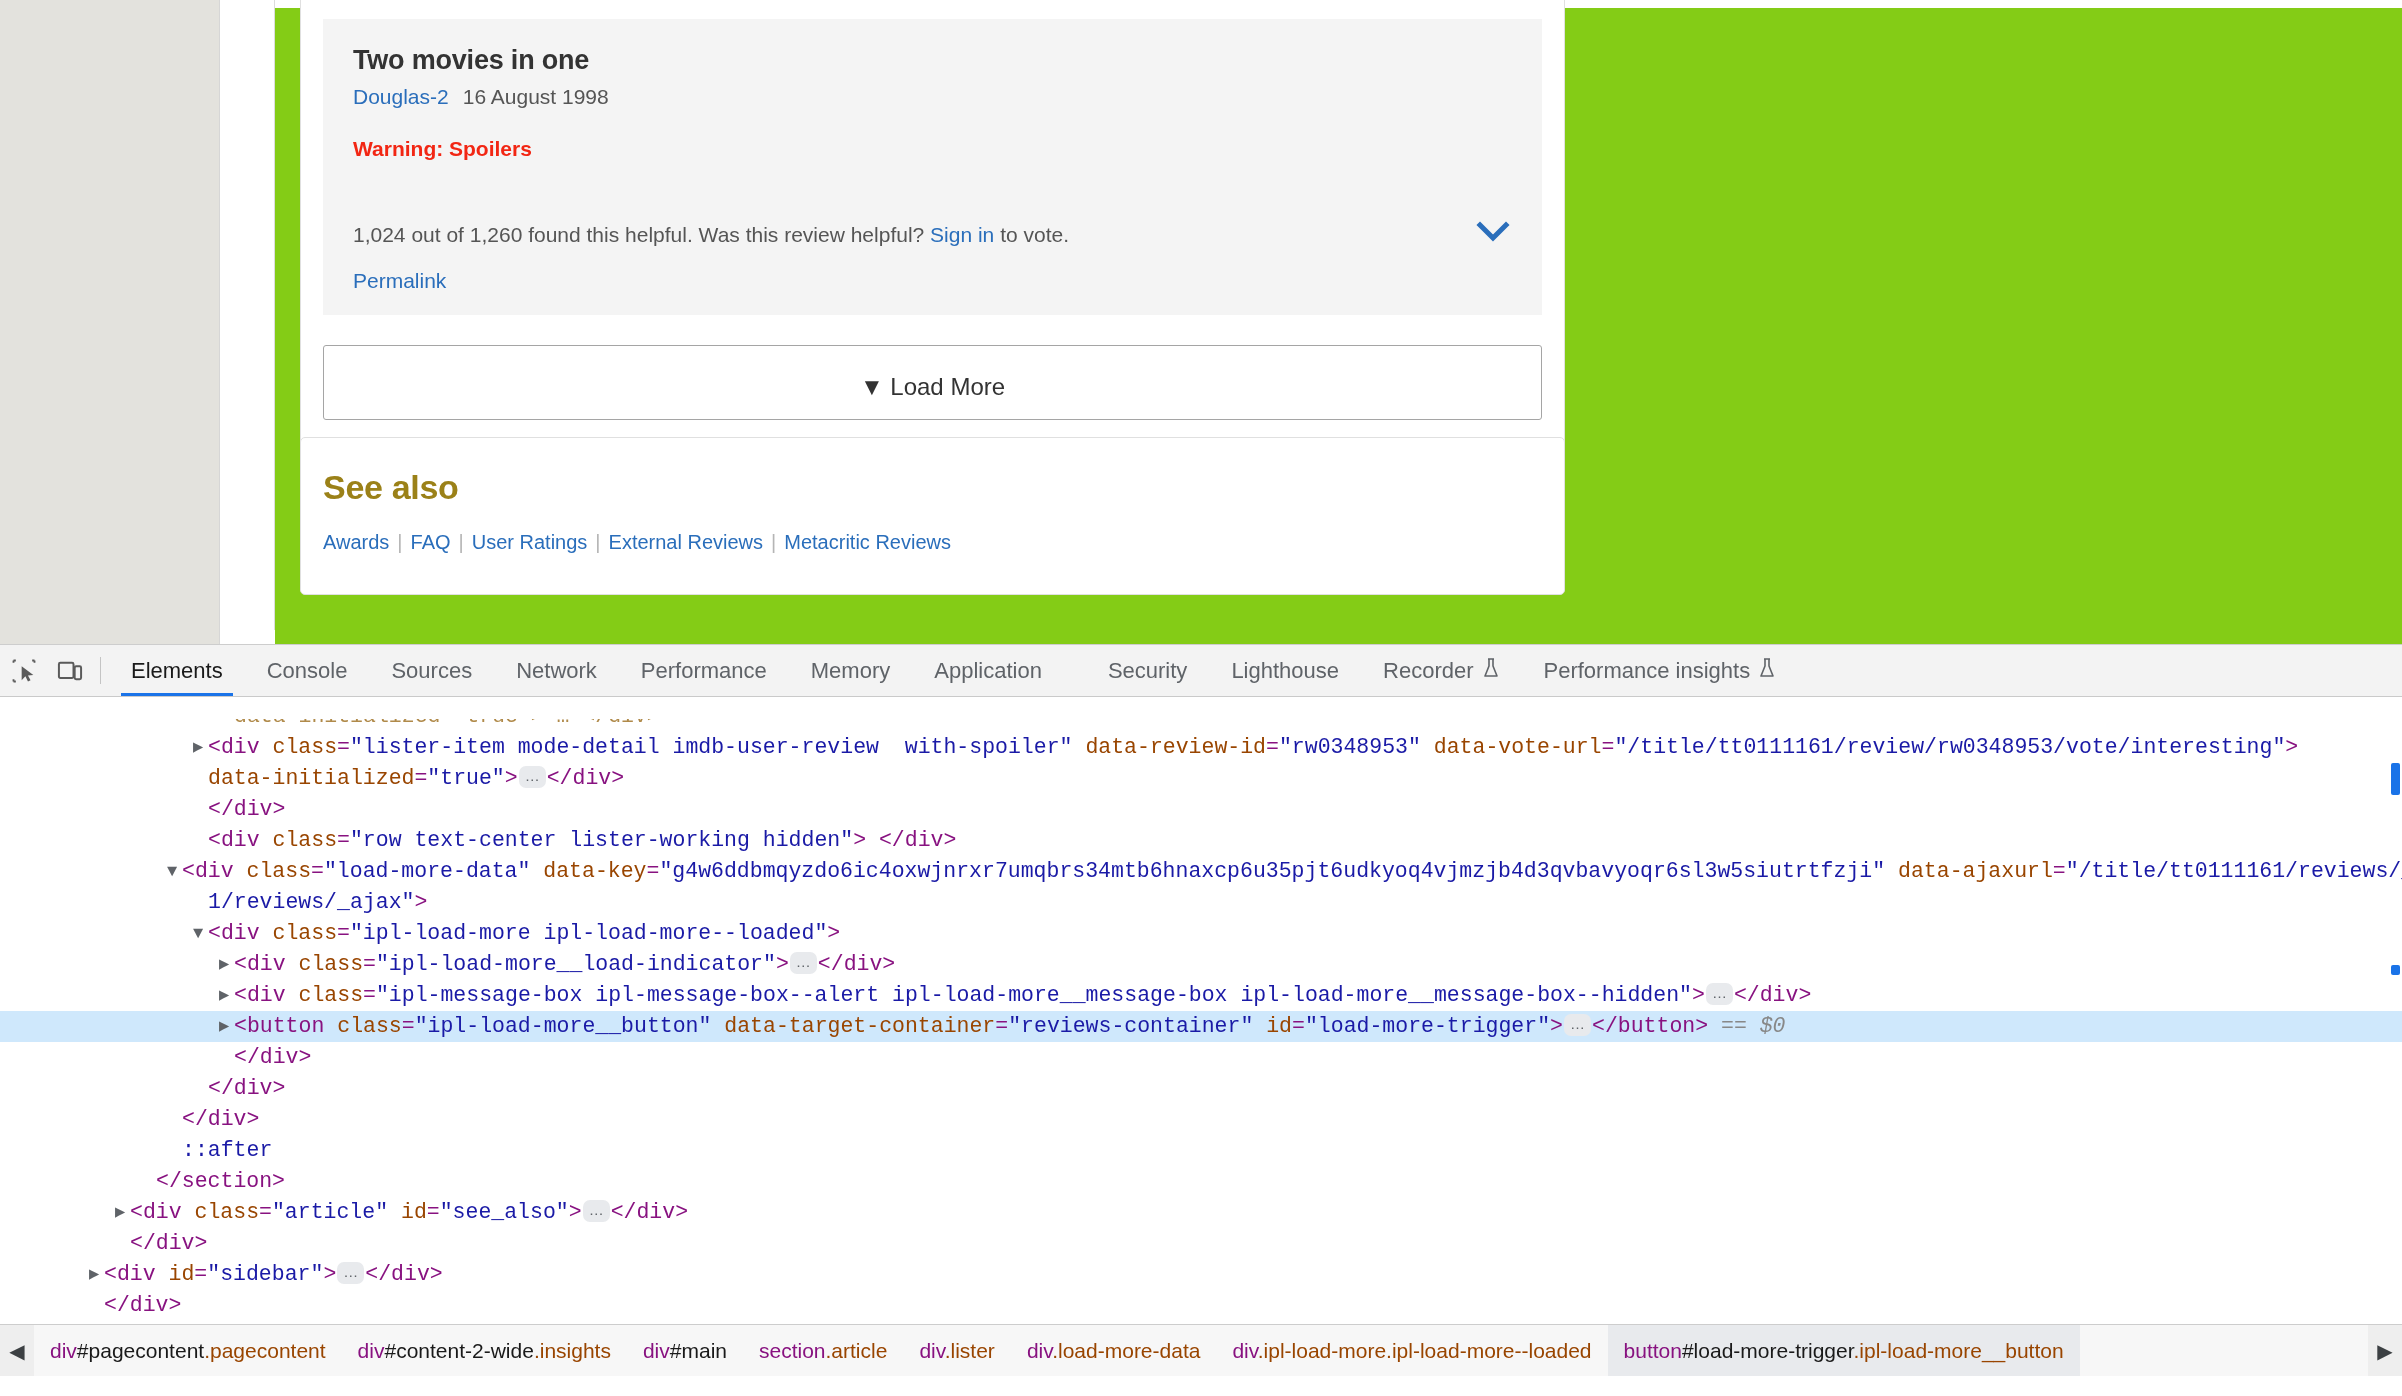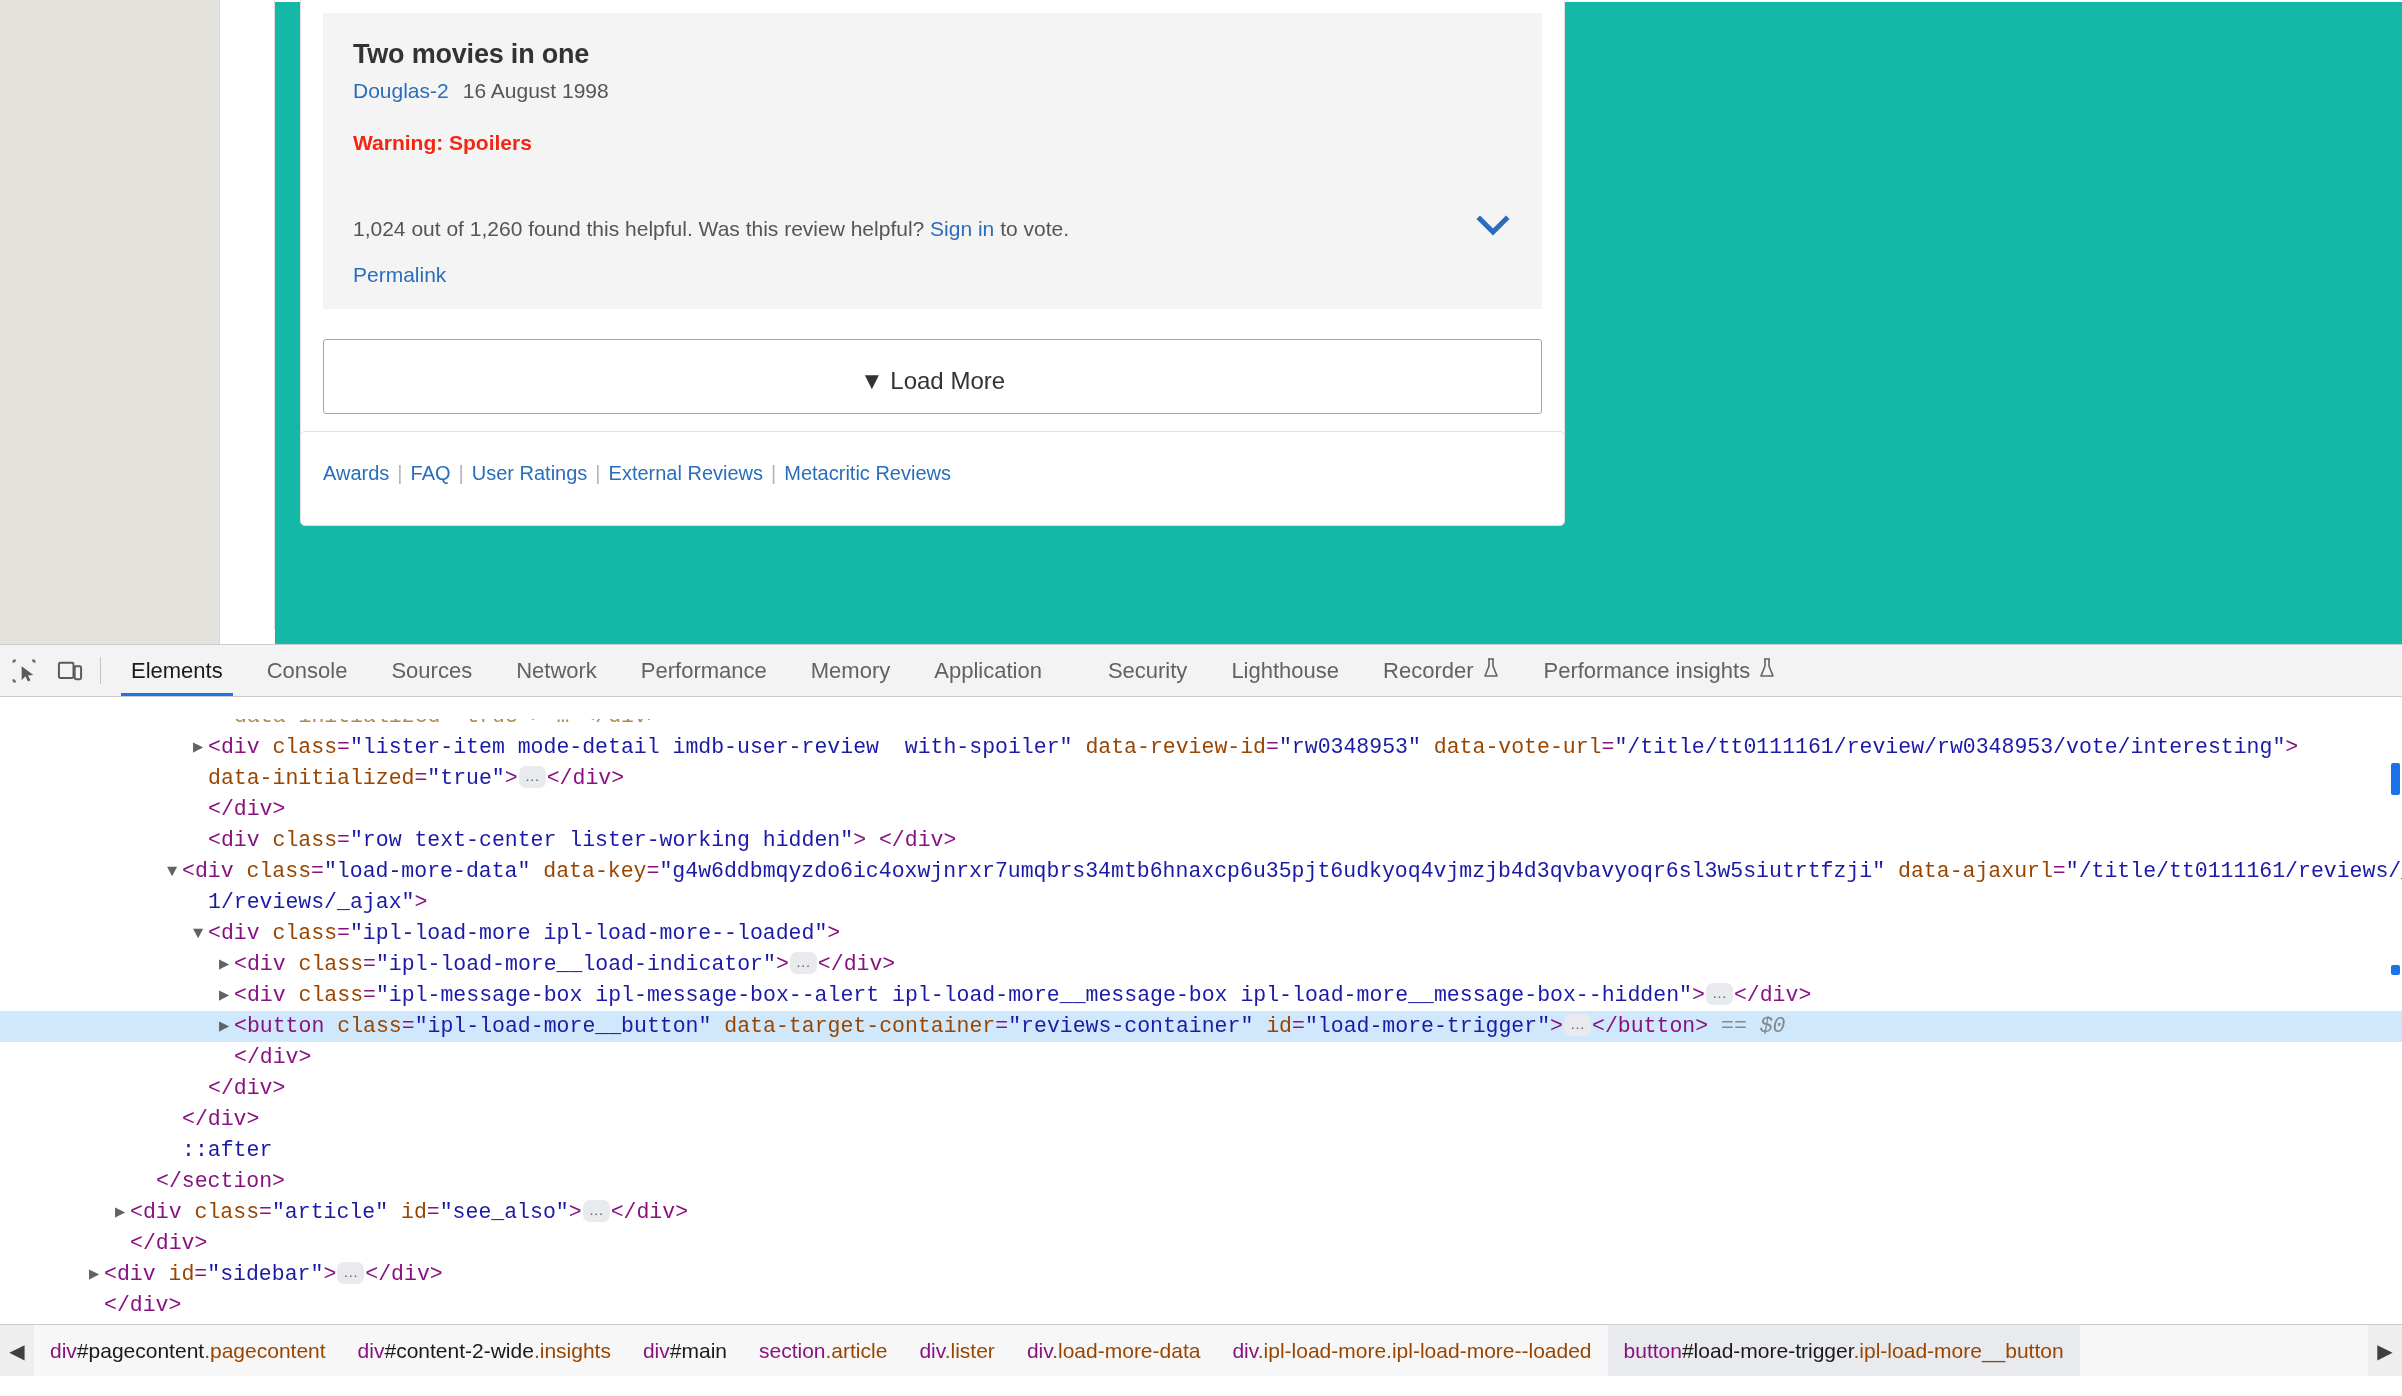--- a/index.html
+++ b/index.html
@@ -28,23 +28,23 @@
     width: 219px; height: 664px;
     background: #e3e2dd;
   }
   .vp-col-divider {
     position: absolute; top: 0;
     width: 1px; height: 664px;
     background: #d6d6d6;
   }
   #page-column {
     position: absolute;
-    left: 275px; top: 2px;
+    left: 275px; top: 8px;
     width: 2127px; height: 664px;
-    background: #14b8a6;
+    background: #84cc16;
   }
   .page-left-rule {
     position: absolute; left: 274px; top: 0;
     width: 1px; height: 630px;
     background: #dcdcdc;
   }
 
   
   .reviews-card {
     position: absolute;
@@ -338,20 +338,21 @@
           </div>
         </div>
       </div>
 
       <div class="load-more-wrap">
         <button class="load-more-btn">▼ Load More</button>
       </div>
     </div>
 
     <div class="see-also-card">
+      <div class="see-also-title">See also</div>
       <div class="see-also-links" id="see-also-links"><a href="#">Awards</a><span class="sep">|</span><a href="#">FAQ</a><span class="sep">|</span><a href="#">User Ratings</a><span class="sep">|</span><a href="#">External Reviews</a><span class="sep">|</span><a href="#">Metacritic Reviews</a></div>
     </div>
 
   </div>
 </div>
 
 <div id="devtools">
 
   <div class="dt-toolbar">
     <div class="dt-tool-icons">

